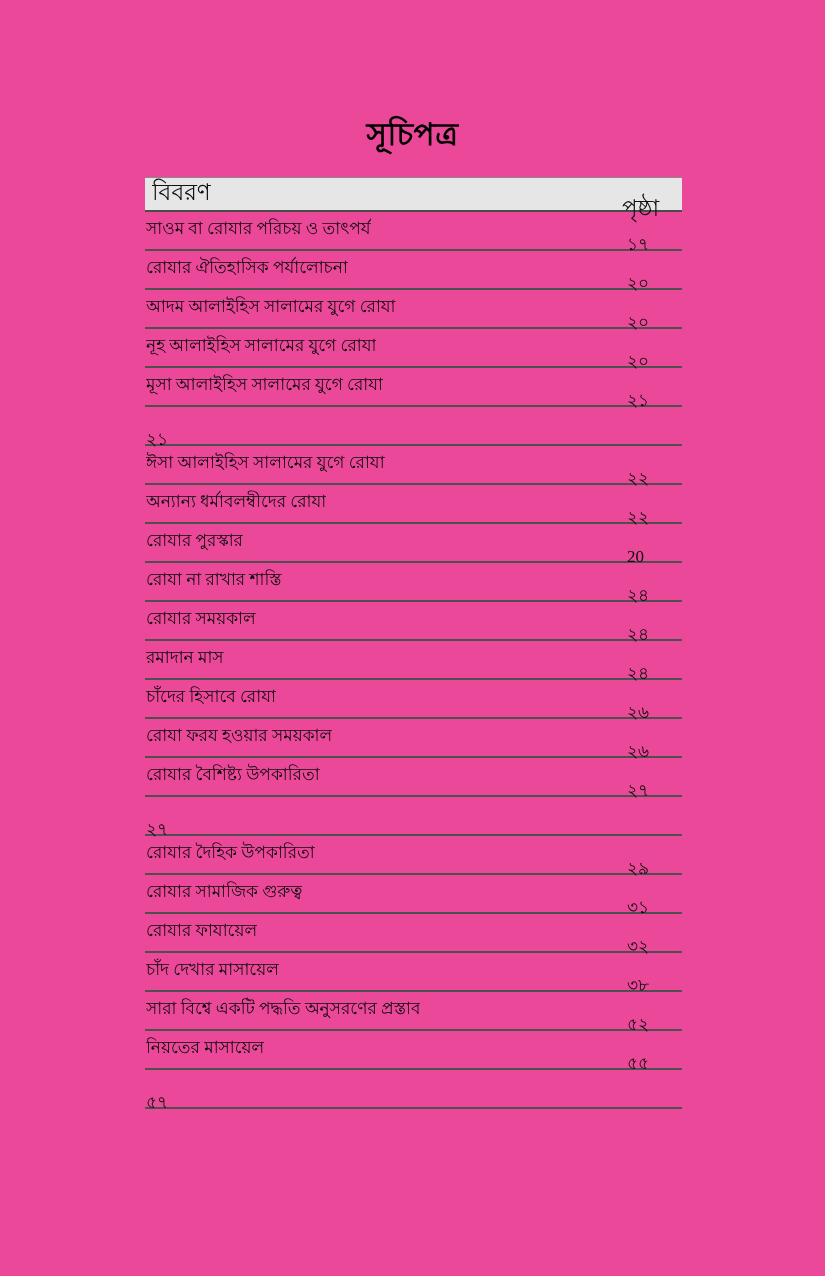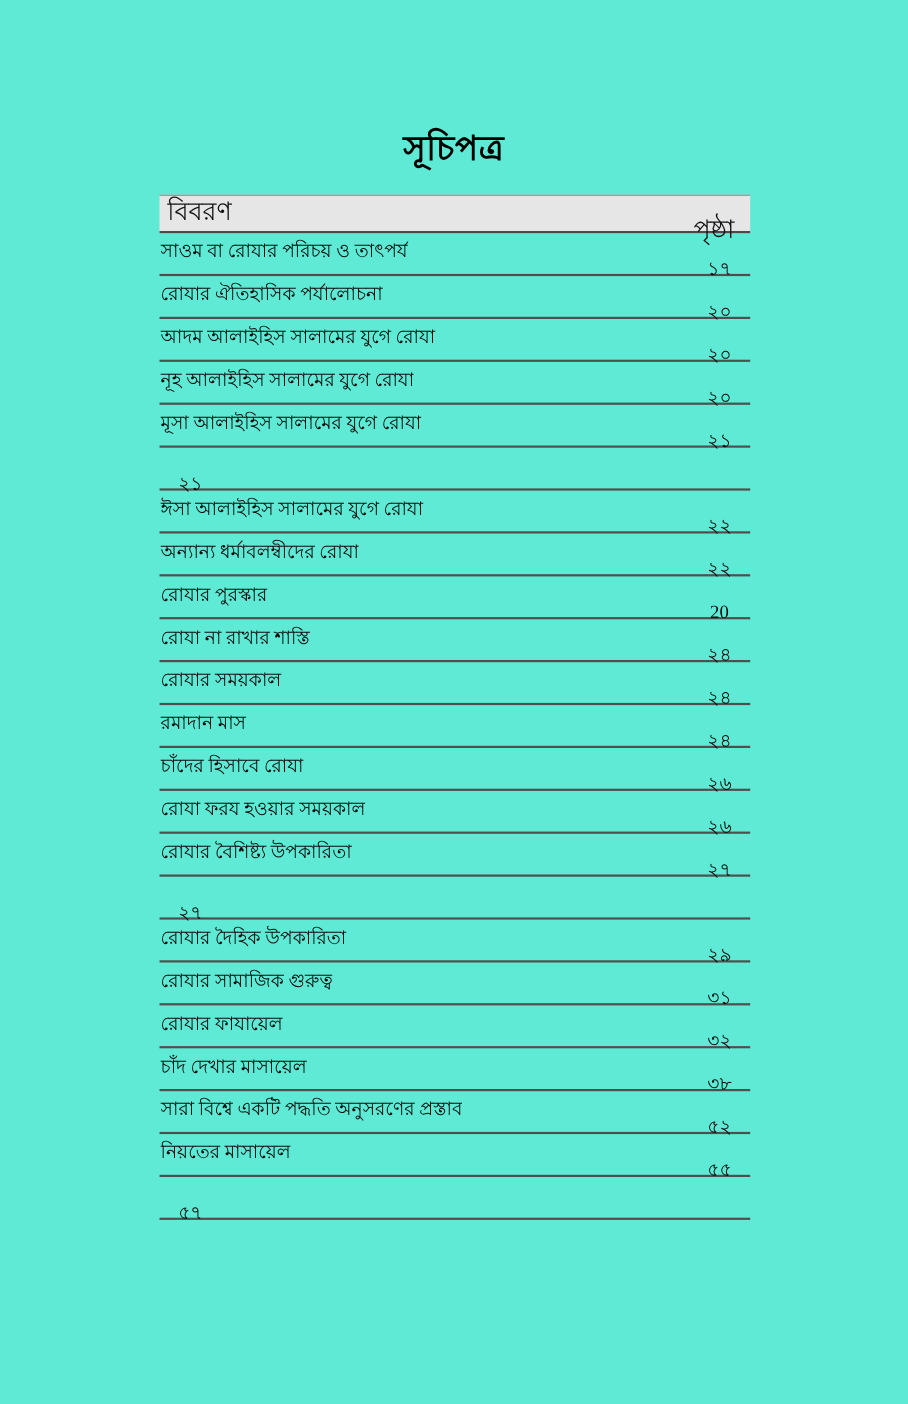--- a/index.html
+++ b/index.html
@@ -5,21 +5,21 @@
   * { margin: 0; padding: 0; box-sizing: border-box; }
 
   html, body {
     background: #ffffff;
   }
 
   .page {
     position: relative;
     width: 825px;
     height: 1276px;
-    background: #5eead4;
+    background: #ec4899;
     font-family: "Liberation Serif", "DejaVu Serif", serif;
     color: #0f0f0f;
     overflow: hidden;
   }
 
   .page-title {
     position: absolute;
     top: 110px;
     left: 0;
     width: 100%;
@@ -62,21 +62,21 @@
     color: #0a0a0a;
   }
 
   .toc-entry-title {
     text-align: left;
     white-space: nowrap;
     overflow: hidden;
   }
 
   .toc-entry-page {
-    text-align: center;
+    text-align: left;
     min-width: 54px;
     white-space: nowrap;
     margin-top: 32px;
   }
 </style>
 </head>
 <body>
 
 <div class="page">
 

